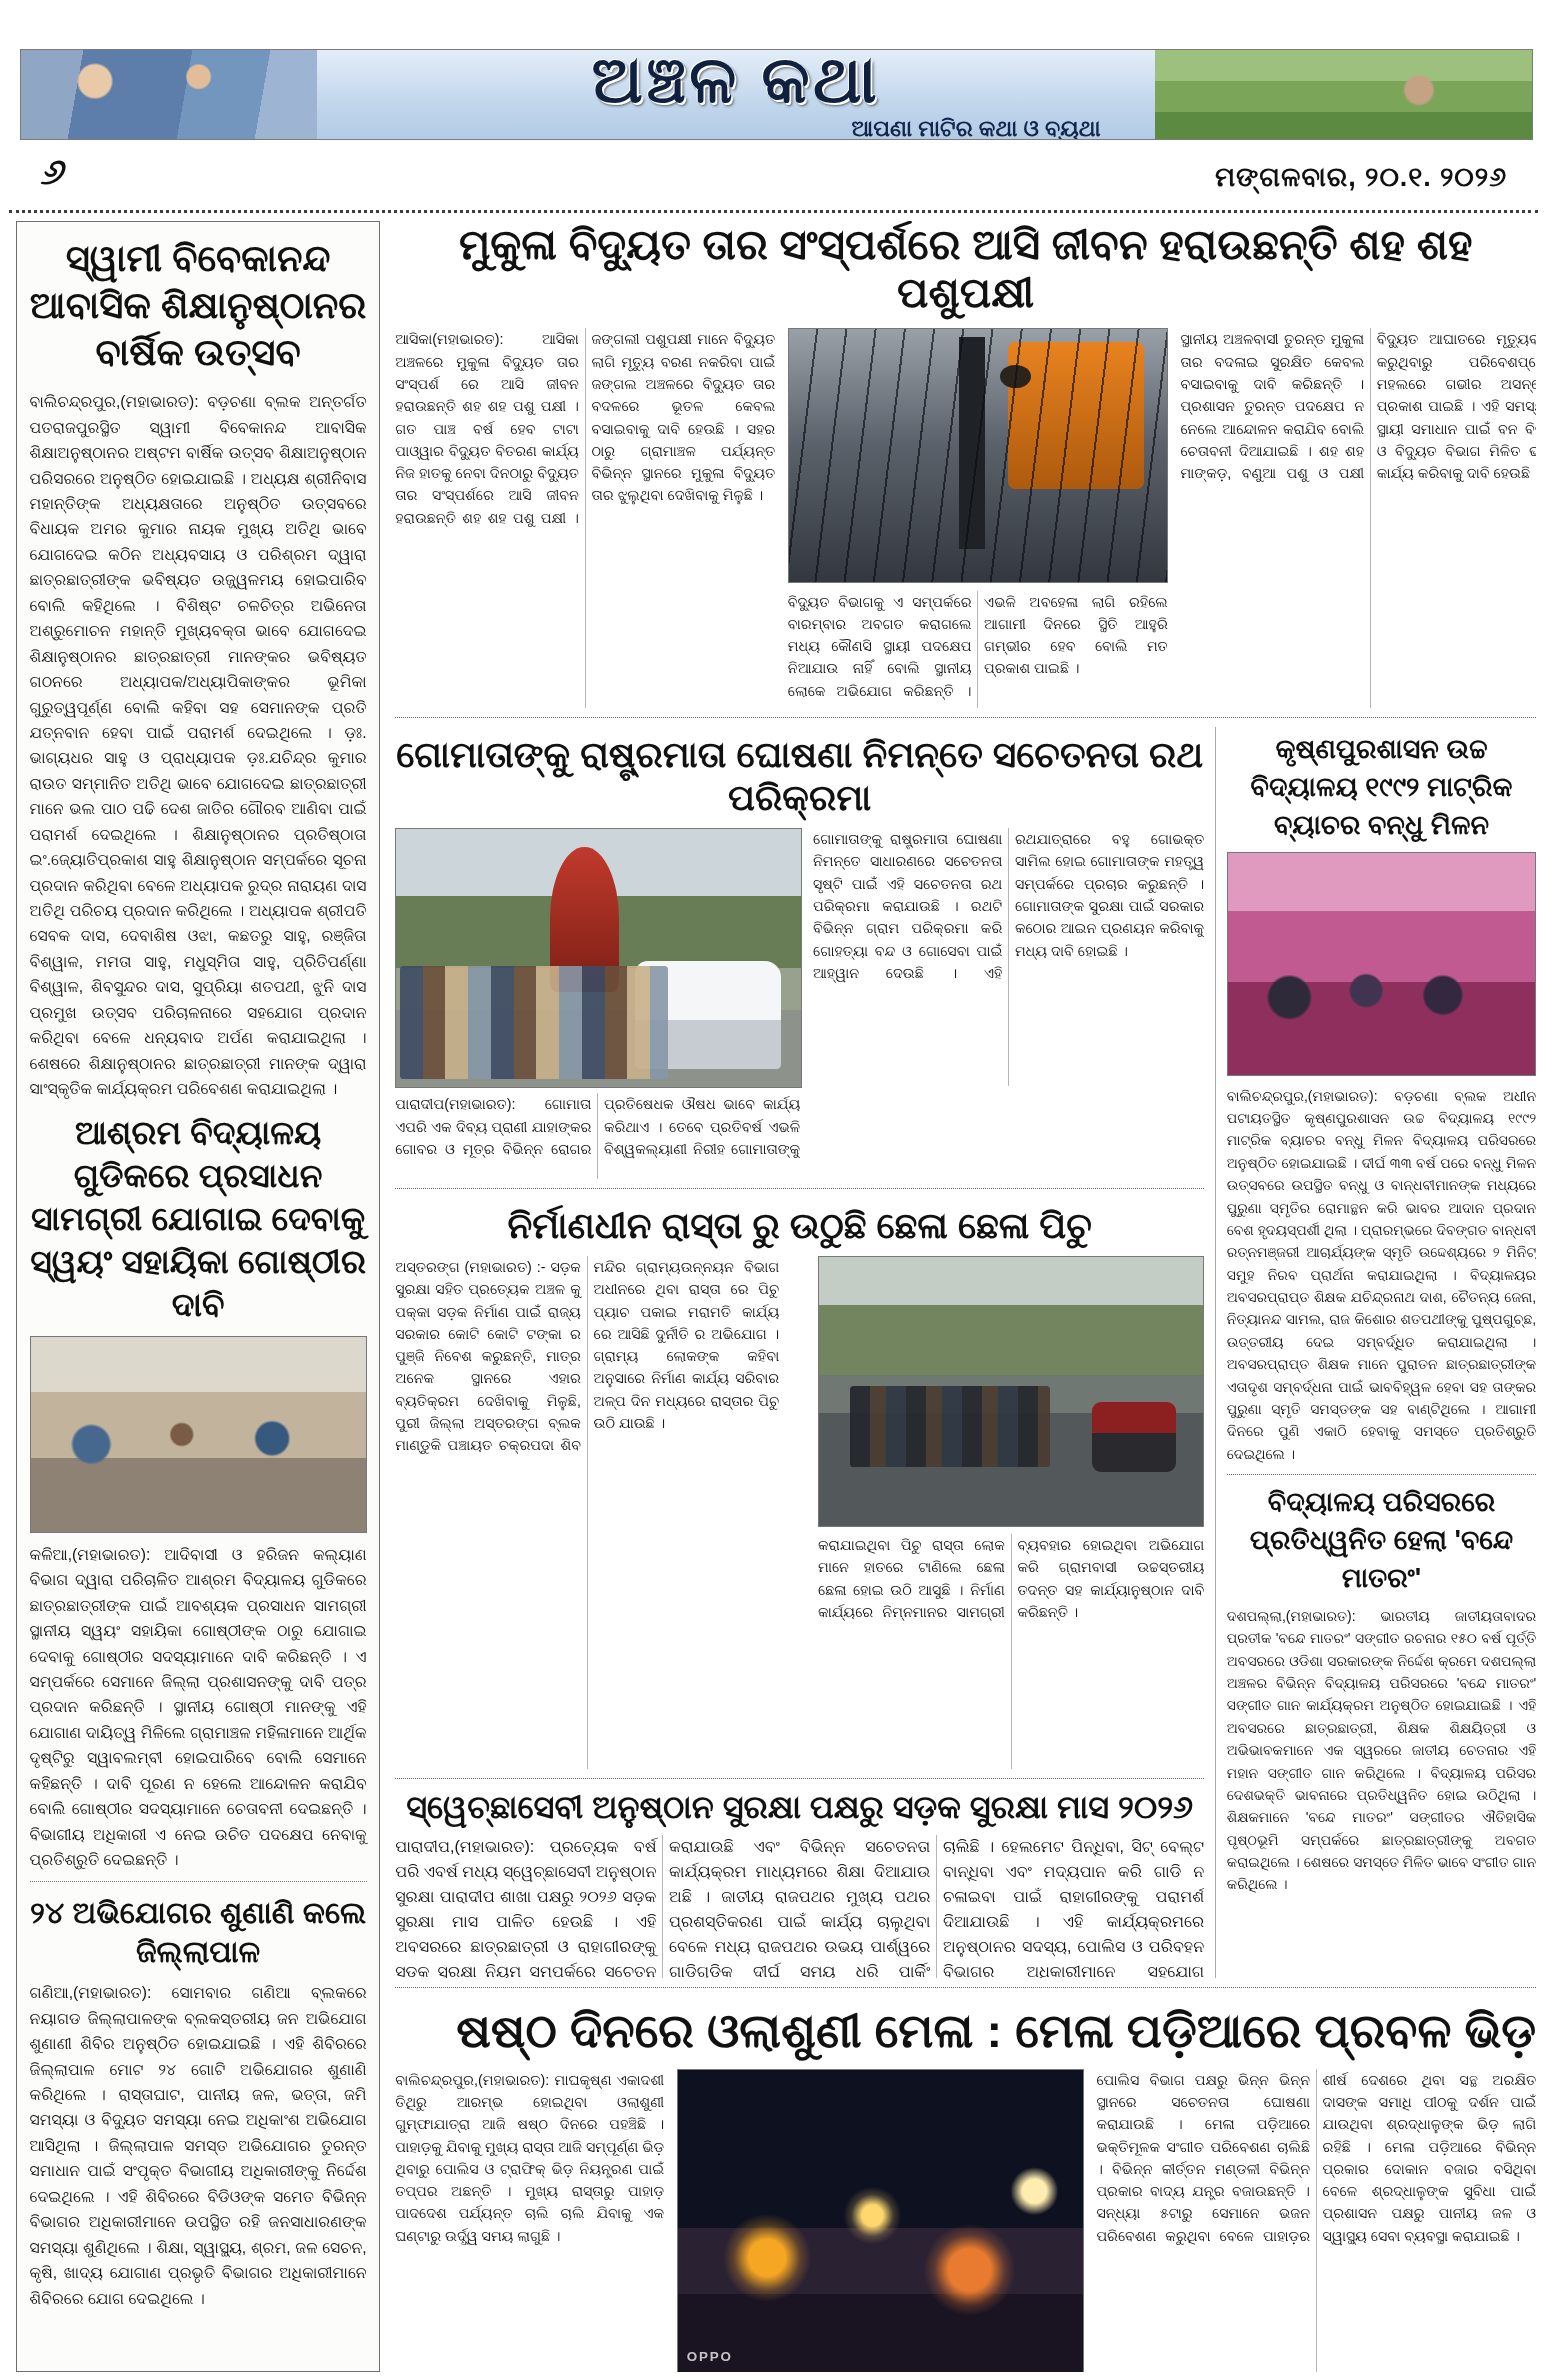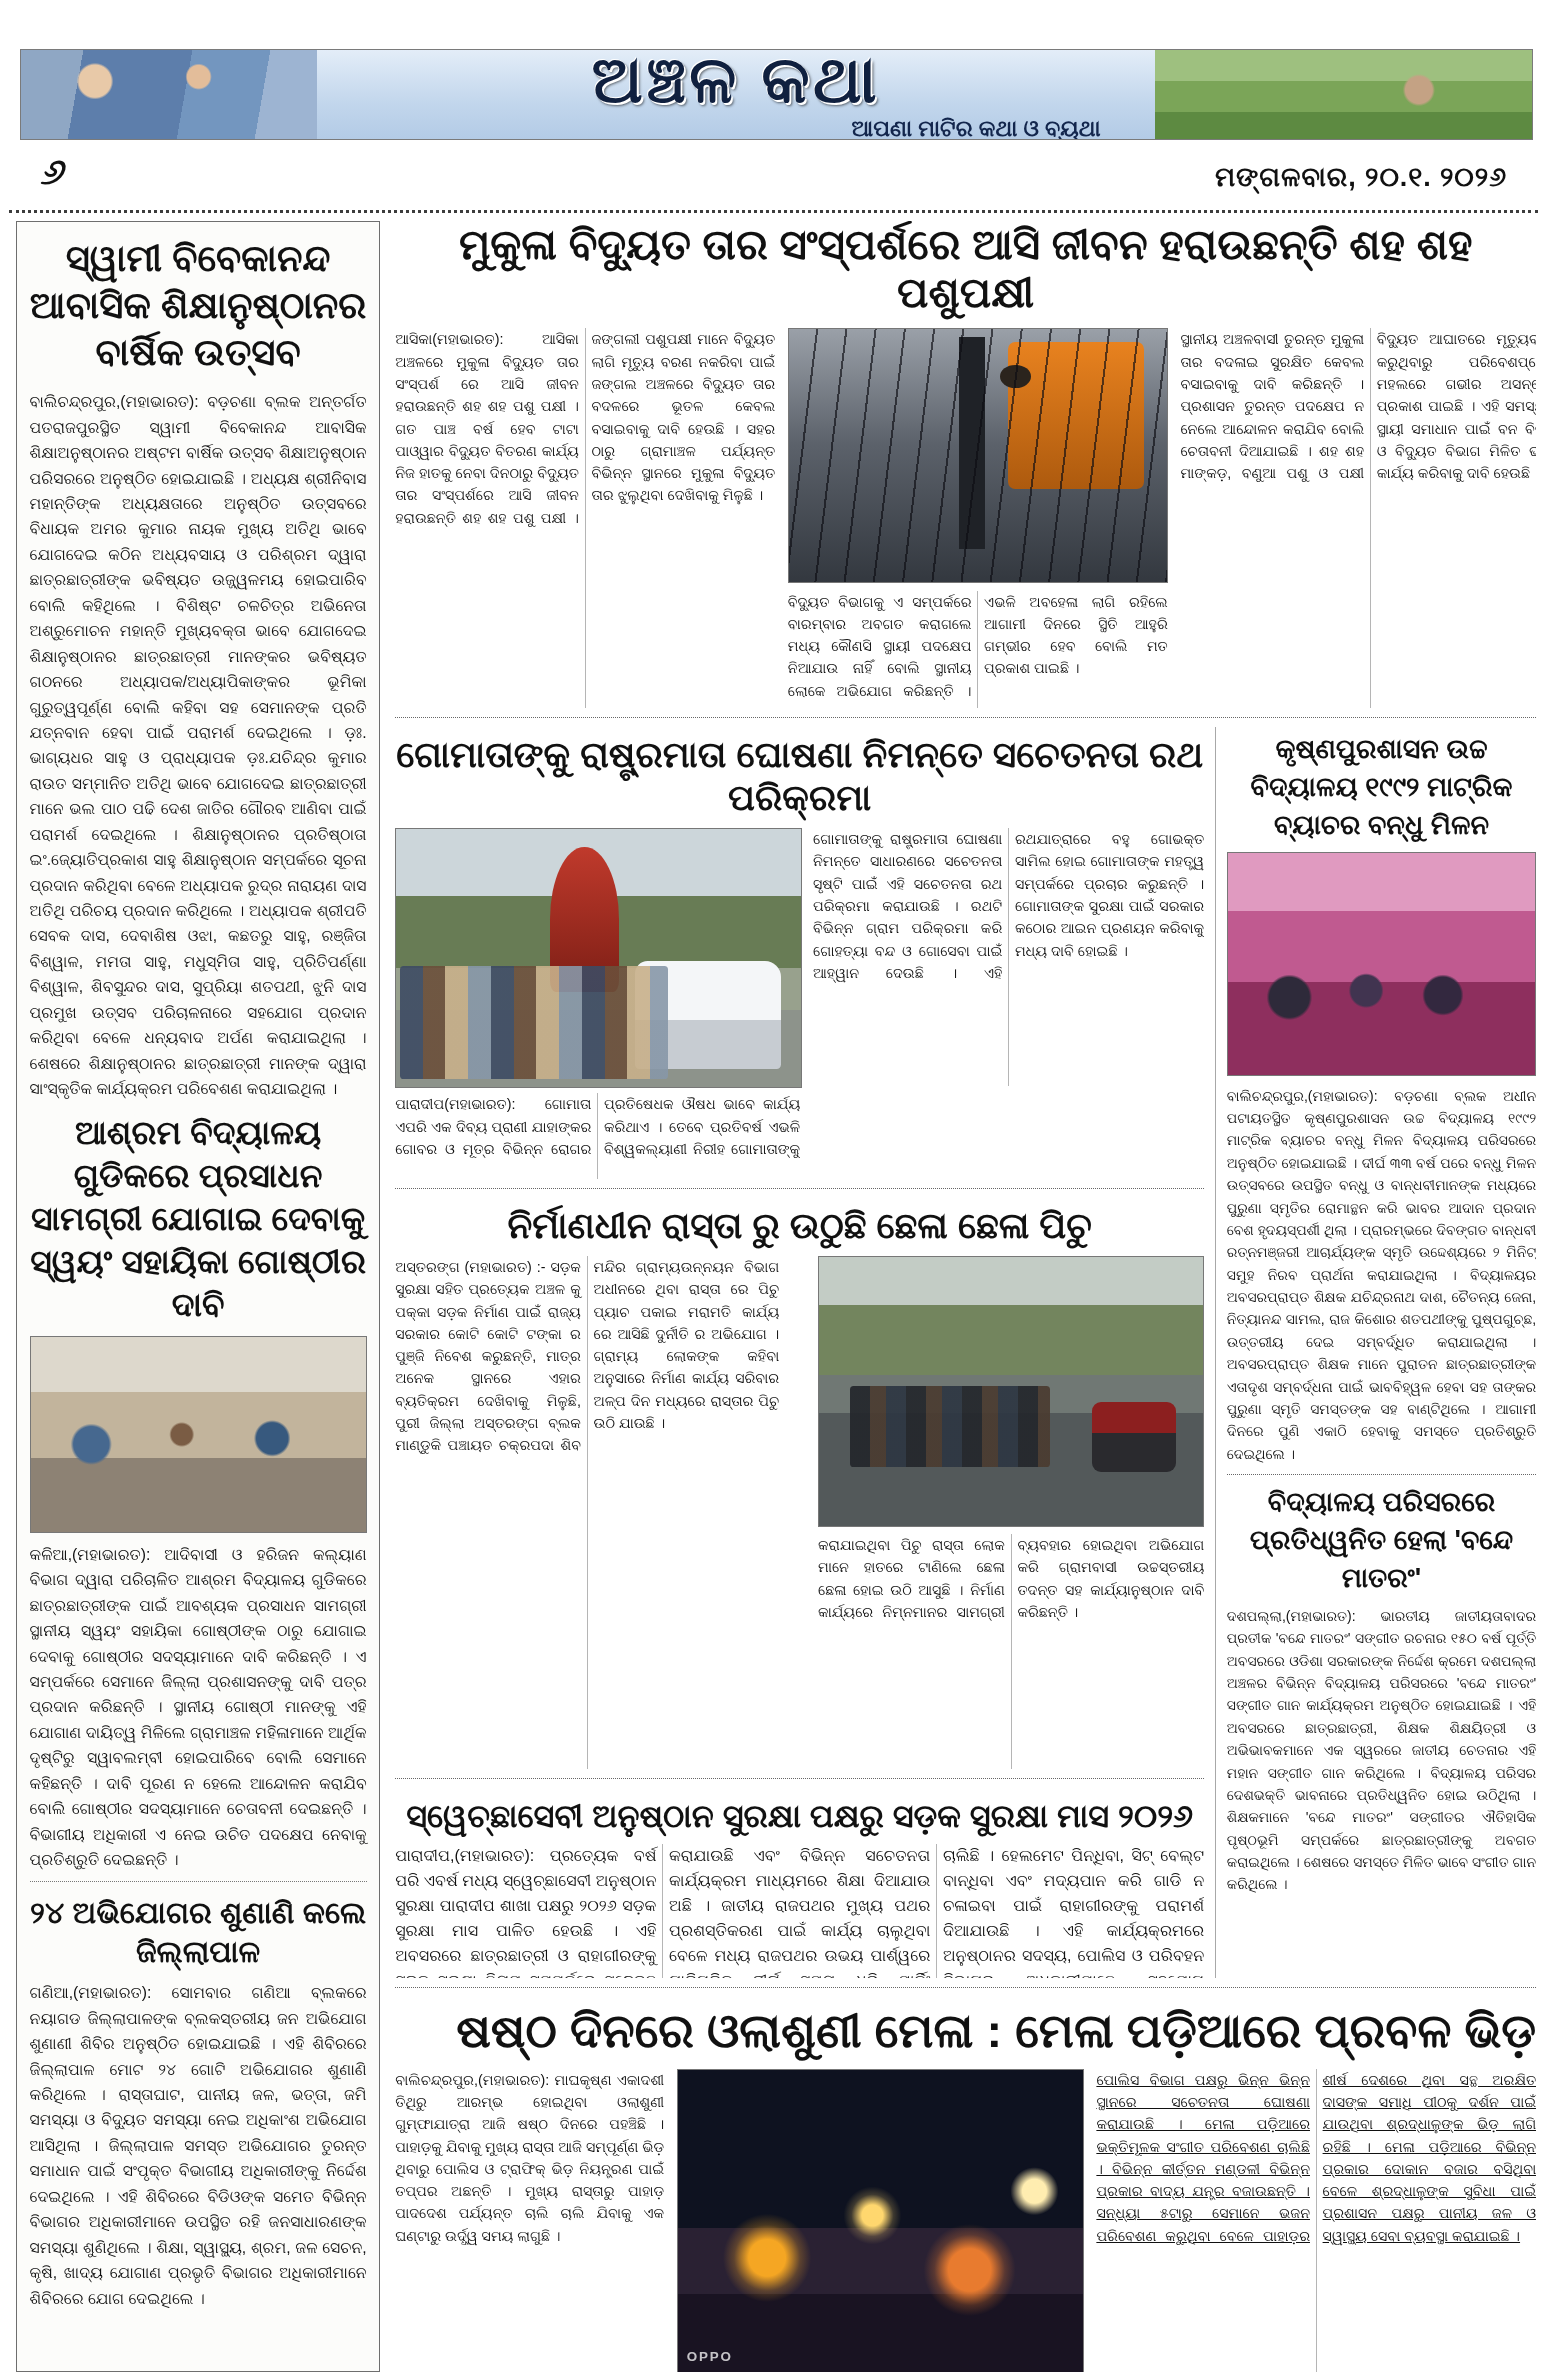--- a/index.html
+++ b/index.html
@@ -45,21 +45,21 @@
             radial-gradient(circle at 18% 55%,#46688f 0 6%,transparent 7%),
             radial-gradient(circle at 45% 50%,#7a5c44 0 5%,transparent 6%),
             radial-gradient(circle at 72% 52%,#37597e 0 6%,transparent 7%),
             linear-gradient(180deg,#ddd8cc 0 28%,#c2b49c 28% 62%,#8d8274 62% 100%);}
   .sb-sep{border-top:1.8px dotted #777;margin:9px 0;}
 
   
   .main{flex:1;display:flex;flex-direction:column;overflow:hidden;}
   .hl-xl{font-size:42px;font-weight:bold;text-align:center;line-height:1.15;margin:0 0 10.8px;}
   .hl-lg{font-size:36px;font-weight:bold;text-align:center;line-height:1.2;margin:5.4px 0 9px;}
-  .hl-md{font-size:32px;font-weight:bold;text-align:center;line-height:1.2;margin:9px 0 9px;}
+  .hl-md{font-size:32px;font-weight:bold;text-align:center;line-height:1.2;margin:0 0 9px;}
   .hl-xxl{font-size:47px;font-weight:bold;text-align:right;line-height:1.15;margin:7.2px 0 10.8px;}
   .body-txt{font-size:14.3px;line-height:1.56;text-align:justify;overflow:hidden;}
   .cols2{columns:2;column-gap:12.6px;column-rule:0.9px solid #b5b5b5;}
   .cols3{columns:3;column-gap:12.6px;column-rule:0.9px solid #b5b5b5;}
   .band-sep{border-top:1.8px dotted #666;margin:9px 0;}
 
   
   .b1-row{display:flex;gap:12.6px;height:380px;}
   .b1-left,.b1-right{width:380px;flex:none;}
   .b1-center{width:380px;flex:none;display:flex;flex-direction:column;gap:7.2px;}
@@ -117,21 +117,21 @@
   .b5-row{display:flex;gap:12.6px;height:303px;}
   .b5-col1{width:269px;flex:none;}
   .photo-mela{width:405px;height:303px;background:
       radial-gradient(circle at 22% 62%,#f5a623 0 5%,rgba(245,166,35,.25) 9%,transparent 12%),
       radial-gradient(circle at 48% 48%,#ffd76e 0 4%,rgba(255,215,110,.2) 8%,transparent 11%),
       radial-gradient(circle at 72% 66%,#e87b2f 0 6%,rgba(232,123,47,.25) 10%,transparent 13%),
       radial-gradient(circle at 88% 40%,#ffedb0 0 3%,transparent 6%),
       linear-gradient(180deg,#0e1220 0 52%,#2a2133 52% 74%,#191322 74% 100%);}
   .watermark{position:absolute;left:9px;bottom:9px;color:rgba(255,255,255,.75);
              font-size:13.4px;letter-spacing:1.8px;font-weight:bold;}
-  .b5-col2{flex:1;text-decoration:underline;}
+  .b5-col2{flex:1;}
 </style>
 </head>
 <body>
 
 <div class="page">
 
   <div class="masthead">
     <div class="mh-photo left"></div>
     <div class="mh-center">
       <div class="mh-title">ଅଞ୍ଚଳ କଥା</div>

